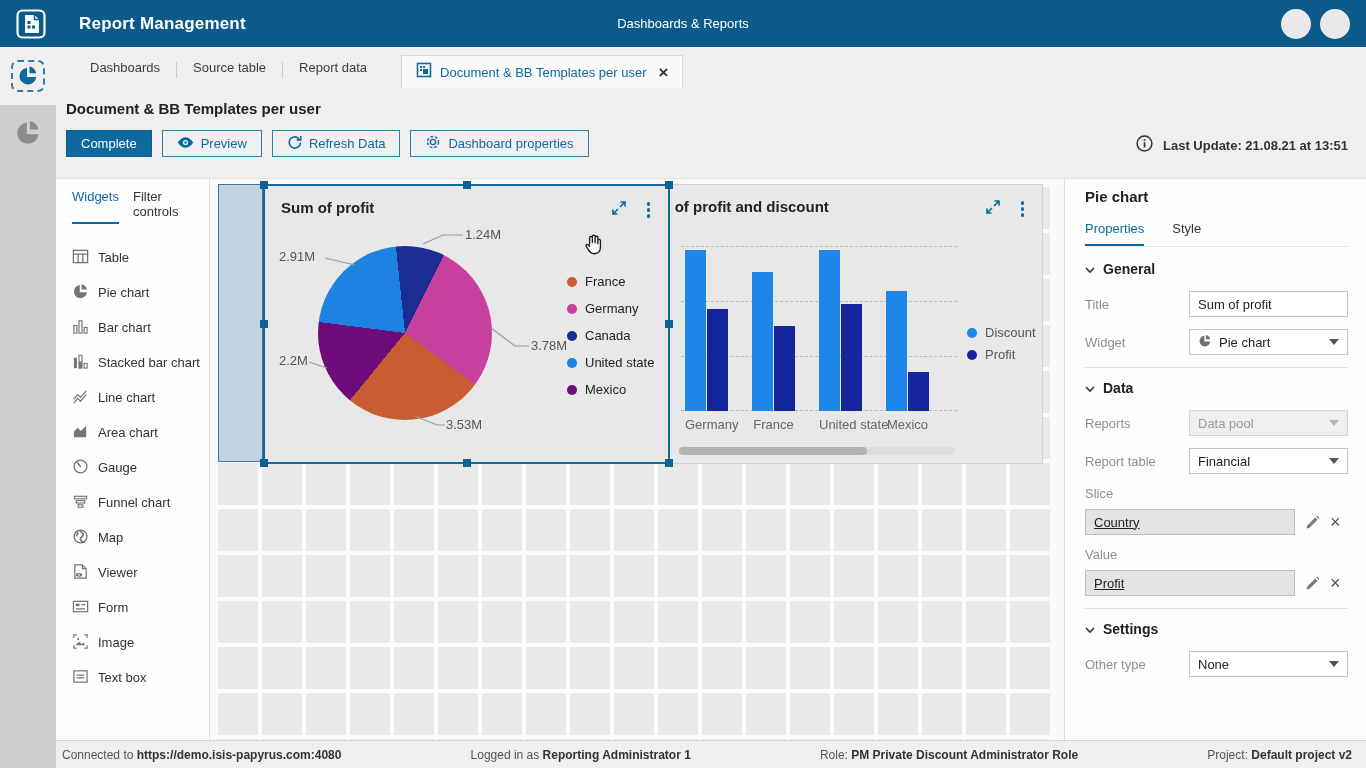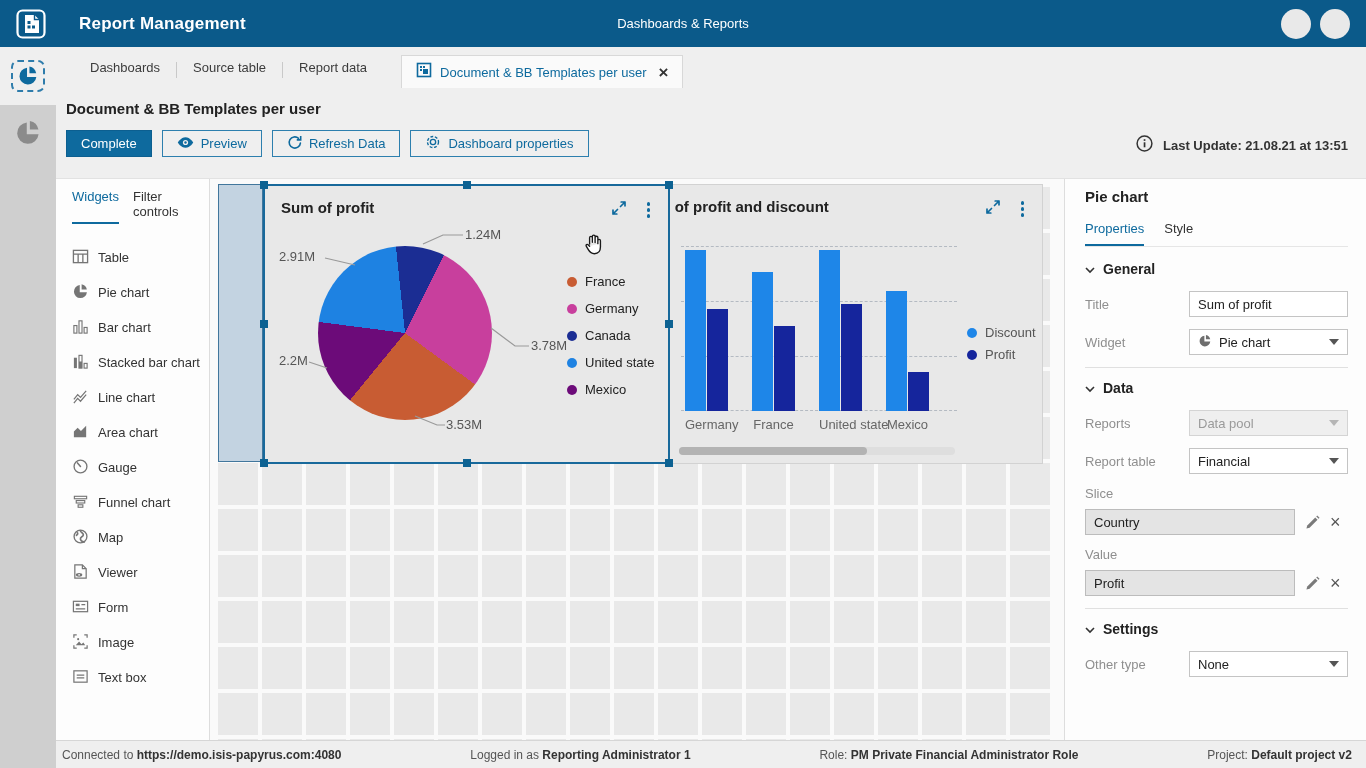--- a/index.html
+++ b/index.html
@@ -87,33 +87,33 @@
   .pie-circle { position:absolute; left:53px; top:60px; width:174px; height:174px; border-radius:50%; }
   .pie-label { position:absolute; font-size:13px; color:#555; white-space:nowrap; }
   .pie-legend { position:absolute; left:302px; top:88px; display:flex; flex-direction:column; gap:12px; }
   .pie-legend .leg-item { color:#222; }
   .leader-lines { position:absolute; inset:0; pointer-events:none; }
   .hand-cursor { position:absolute; left:317px; top:46px; }
 
   
   .props { width:302px; flex:0 0 auto; background:#fdfdfd; border-left:1px solid #ddd; padding:9px 18px 0 20px; overflow:hidden; position:relative; }
   .props h2 { font-size:15px; font-weight:bold; color:#222; margin-bottom:16px; }
-  .props-tabs { display:flex; gap:20px; border-bottom:1px solid #e6e6e6; margin-bottom:14px; }
+  .props-tabs { display:flex; gap:28px; border-bottom:1px solid #e6e6e6; margin-bottom:14px; }
   .props-tab { font-size:13px; color:#333; padding-bottom:8px; }
   .props-tab.active { color:#0e6a9e; border-bottom:2px solid #0e6a9e; }
   .section-head { display:flex; align-items:center; gap:8px; font-size:14px; font-weight:bold; color:#222; margin:10px 0 14px; }
   .frow { display:flex; align-items:center; margin-bottom:12px; }
   .flabel { width:104px; font-size:13px; color:#8f8f8f; flex:0 0 auto; }
   .control { width:170px; height:26px; border:1px solid #c4c4c4; background:#fff; display:flex; align-items:center; padding:0 8px; font-size:13px; color:#222; gap:7px; }
   .control .caret { margin-left:auto; width:0; height:0; border-left:5px solid transparent; border-right:5px solid transparent; border-top:6px solid #555; }
   .control.disabled { background:#efefef; color:#9a9a9a; border-color:#d4d4d4; }
   .control.disabled .caret { border-top-color:#b5b5b5; }
   .flabel-top { font-size:13px; color:#8f8f8f; margin:2px 0 8px; }
   .chip-row { display:flex; align-items:center; gap:8px; margin-bottom:12px; }
-  .chip { width:210px; height:26px; background:#e4e4e4; border:1px solid #bcbcbc; display:flex; align-items:center; padding:0 8px; font-size:13px; color:#222; }
+  .chip { width:210px; height:26px; background:#e4e4e4; border:1px solid #bcbcbc; display:flex; align-items:center; padding:0 8px; font-size:13px; color:#222;text-decoration:underline; }
   .icon-btn { background:none; border:none; line-height:0; padding:2px; }
   .x-btn { font-size:18px; color:#555; line-height:1; background:none; border:none; }
   .divider { border-top:1px solid #e0e0e0; margin:6px 0 12px; }
 
   
   .statusbar { height:28px; flex:0 0 auto; background:#efefef; border-top:1px solid #d6d6d6; display:flex; align-items:center; justify-content:space-between; padding:0 14px 0 6px; font-size:12px; color:#555; }
   .statusbar b { color:#333; }
 </style>
 </head>
 <body>
@@ -795,18 +795,18 @@
                 <span>None</span>
                 <span class="caret"></span>
               </span>
           </div>
         </div>
       </div>
 
       <div class="statusbar">
         <span><span>Connected to </span><b>https://demo.isis-papyrus.com:4080</b></span>
         <span><span>Logged in as </span><b>Reporting Administrator 1</b></span>
-        <span><span>Role: </span><b>PM Private Financial Administrator Role</b></span>
+        <span><span>Role: </span><b>PM Private Discount Administrator Role</b></span>
         <span><span>Project: </span><b>Default project v2</b></span>
       </div>
     </div>
   </div>
 </div>
 
 </body></html>

